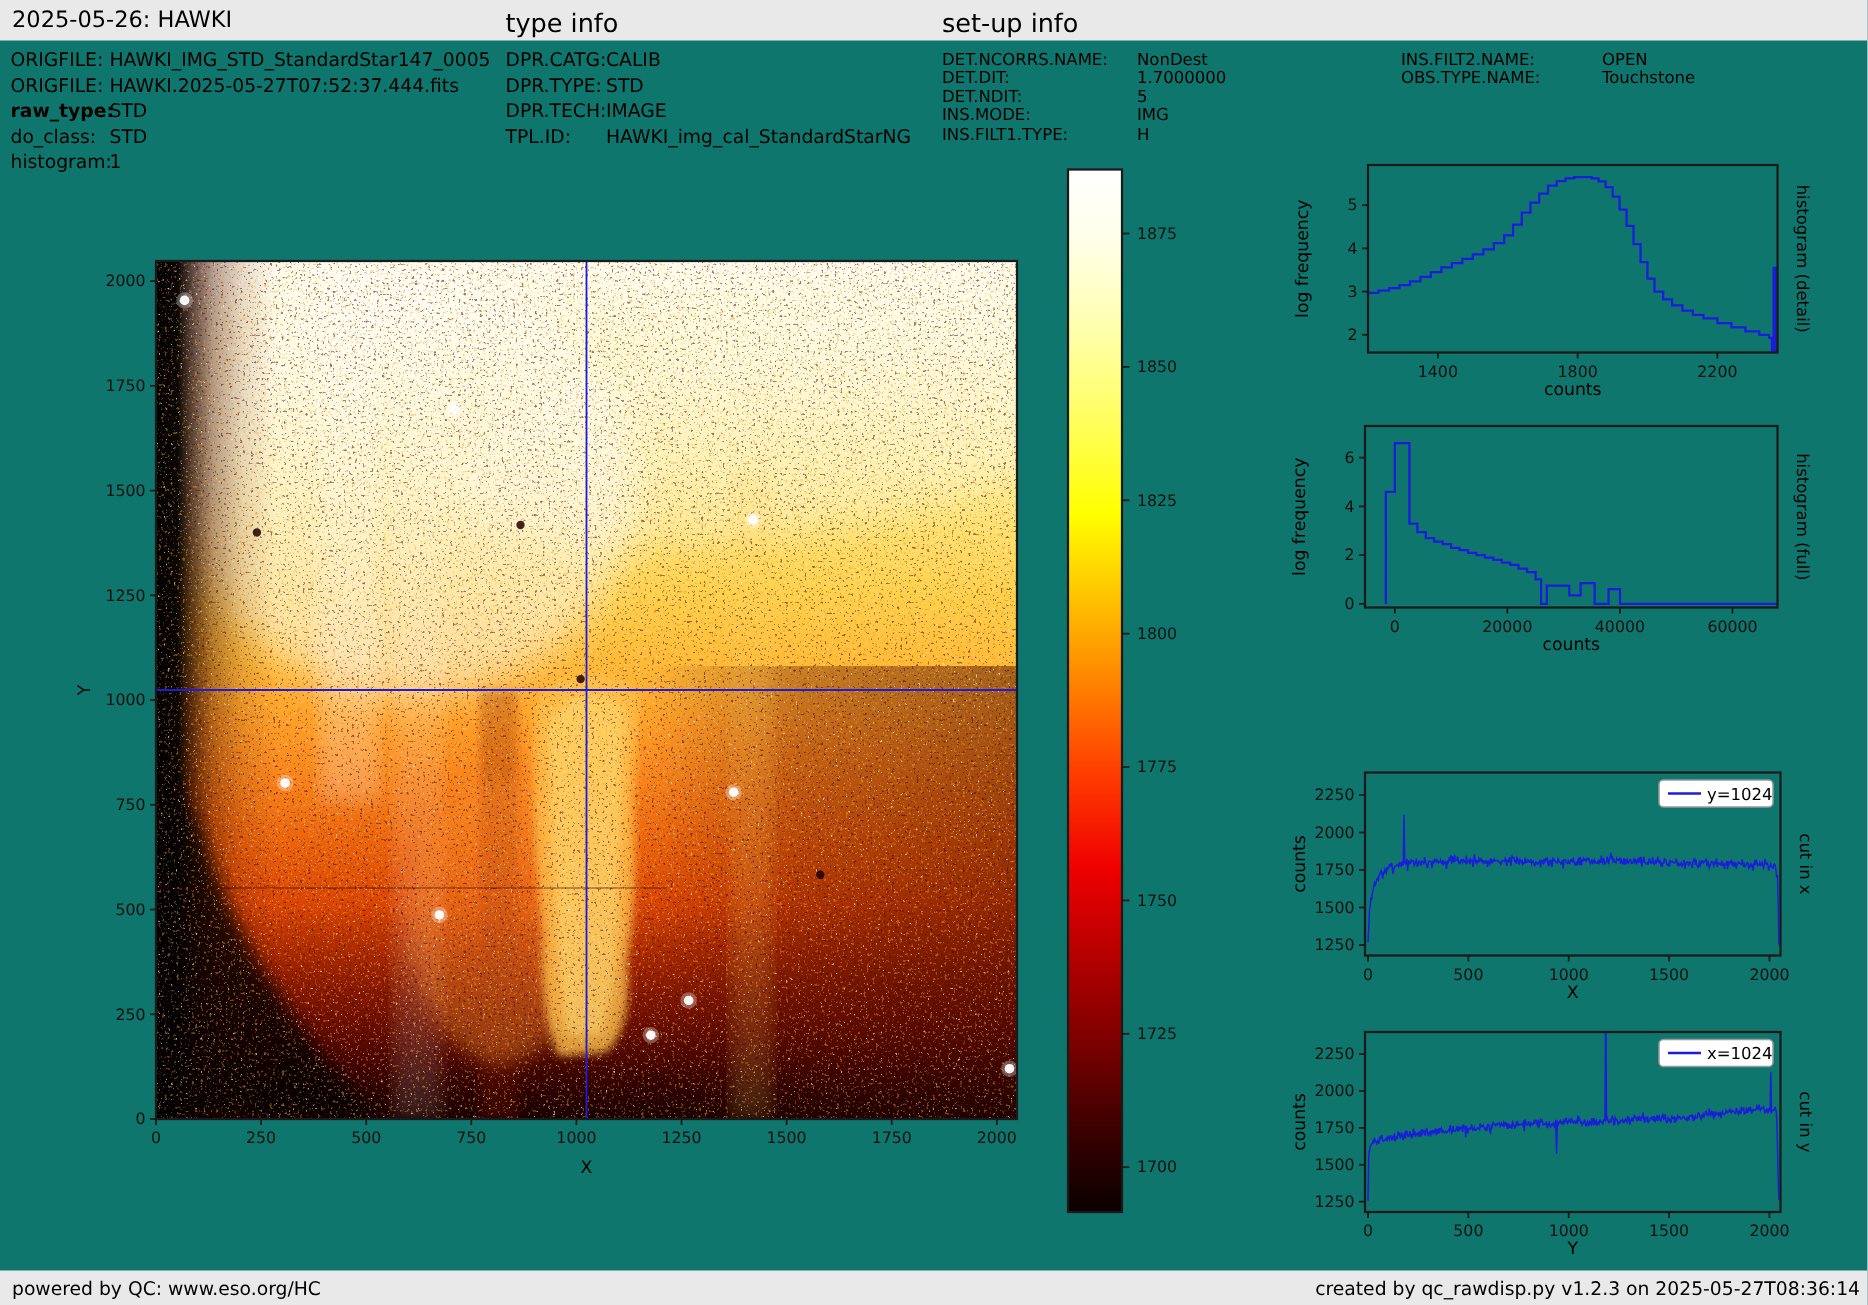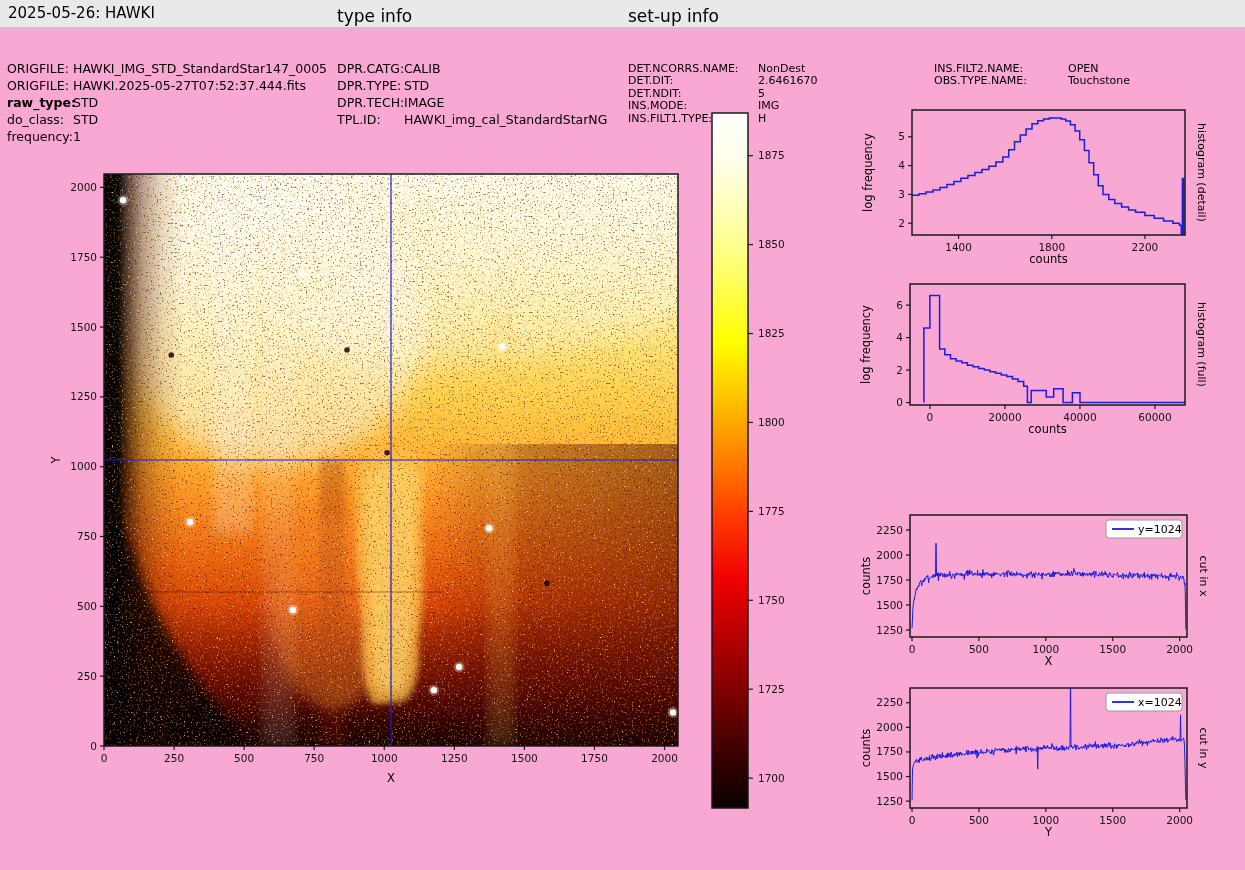--- a/index.html
+++ b/index.html
@@ -1,23 +1,23 @@
 <!DOCTYPE html>
 <html><head>
 <meta charset="utf-8">
 <style>
   html,body{margin:0;padding:0;background:#fff;}
-  .page{position:relative;width:1245px;height:870px;background:#f9a8d4;overflow:hidden;
+  .page{position:relative;width:1245px;height:870px;background:#0f766e;overflow:hidden;
         font-family:"DejaVu Sans","Liberation Sans",sans-serif;color:#000;}
   .topbar{position:absolute;left:0;top:0;width:1245px;height:27px;background:#e9e9e9;}
   .topbar .title{position:absolute;left:8px;top:4px;font-size:15px;}
   .topbar .sec{position:absolute;top:6px;font-size:17px;}
   .meta{position:absolute;}
   .meta .mrow{position:absolute;left:0;white-space:nowrap;}
-  .meta .mlabel{display:inline-block;margin-top:29px;}
+  .meta .mlabel{display:inline-block;}
   .footerbar{position:absolute;left:0;top:847px;width:1245px;height:23px;background:#e9e9e9;}
   .footerbar .fleft{position:absolute;left:8px;top:4px;font-size:12.5px;}
   .footerbar .fright{position:absolute;right:5px;top:4px;font-size:12.5px;}
   #heatmap{position:absolute;left:104px;top:174px;width:574px;height:572px;overflow:hidden;}
   #colorbar{position:absolute;left:712px;top:113px;width:36px;height:695px;
     background:linear-gradient(to top,#0a0000 0%,#3c0000 8%,#7a0000 16%,#b80000 25%,#f00000 33%,
       #ff3c00 42%,#ff7d00 50%,#ffbc00 58%,#ffff00 67%,#ffff55 75%,#ffffa8 84%,#ffffe8 93%,#ffffff 100%);}
   #plots{position:absolute;left:0;top:0;pointer-events:none;}
   svg text{font-family:"DejaVu Sans","Liberation Sans",sans-serif;}
 </style>
@@ -30,31 +30,31 @@
     <span class="title">2025-05-26: HAWKI</span>
     <span class="sec" style="left:337px">type info</span>
     <span class="sec" style="left:628px">set-up info</span>
   </div>
 
   <div class="meta" style="left:7px;top:32px;font-size:12.5px">
       <div class="mrow" style="top: 0px;"><span class="mlabel" style="width: 66px;">ORIGFILE:</span><span>HAWKI_IMG_STD_StandardStar147_0005</span></div>
       <div class="mrow" style="top: 17px;"><span class="mlabel" style="width: 66px;">ORIGFILE:</span><span>HAWKI.2025-05-27T07:52:37.444.fits</span></div>
       <div class="mrow" style="top: 34px;"><span class="mlabel" style="width: 66px; font-weight: bold;">raw_type:</span><span>STD</span></div>
       <div class="mrow" style="top: 51px;"><span class="mlabel" style="width: 66px;">do_class:</span><span>STD</span></div>
-      <div class="mrow" style="top: 68px;"><span class="mlabel" style="width: 66px;">frequency:</span><span>1</span></div>
+      <div class="mrow" style="top: 68px;"><span class="mlabel" style="width: 66px;">histogram:</span><span>1</span></div>
     </div>
   <div class="meta" style="left:337px;top:32px;font-size:12.5px">
       <div class="mrow" style="top: 0px;"><span class="mlabel" style="width: 67px;">DPR.CATG:</span><span>CALIB</span></div>
       <div class="mrow" style="top: 17px;"><span class="mlabel" style="width: 67px;">DPR.TYPE:</span><span>STD</span></div>
       <div class="mrow" style="top: 34px;"><span class="mlabel" style="width: 67px;">DPR.TECH:</span><span>IMAGE</span></div>
       <div class="mrow" style="top: 51px;"><span class="mlabel" style="width: 67px;">TPL.ID:</span><span>HAWKI_img_cal_StandardStarNG</span></div>
     </div>
   <div class="meta" style="left:628px;top:33px;font-size:11px">
       <div class="mrow" style="top: 0px;"><span class="mlabel" style="width: 130px;">DET.NCORRS.NAME:</span><span>NonDest</span></div>
-      <div class="mrow" style="top: 12.4px;"><span class="mlabel" style="width: 130px;">DET.DIT:</span><span>2.6461670</span></div>
+      <div class="mrow" style="top: 12.4px;"><span class="mlabel" style="width: 130px;">DET.DIT:</span><span>1.7000000</span></div>
       <div class="mrow" style="top: 24.8px;"><span class="mlabel" style="width: 130px;">DET.NDIT:</span><span>5</span></div>
       <div class="mrow" style="top: 37.2px;"><span class="mlabel" style="width: 130px;">INS.MODE:</span><span>IMG</span></div>
       <div class="mrow" style="top: 49.6px;"><span class="mlabel" style="width: 130px;">INS.FILT1.TYPE:</span><span>H</span></div>
     </div>
   <div class="meta" style="left:934px;top:33px;font-size:11px">
       <div class="mrow" style="top: 0px;"><span class="mlabel" style="width: 134px;">INS.FILT2.NAME:</span><span>OPEN</span></div>
       <div class="mrow" style="top: 12.4px;"><span class="mlabel" style="width: 134px;">OBS.TYPE.NAME:</span><span>Touchstone</span></div>
     </div>
 
   <div id="heatmap">
@@ -348,14 +348,18 @@
         <text x="903" y="706.2540983606557" text-anchor="end" font-size="10.5" fill="#111">2250</text>
         <text x="1048.5" y="836" text-anchor="middle" font-size="11.5" fill="#000">Y</text>
         <text x="870" y="748" text-anchor="middle" font-size="11.5" fill="#000" transform="rotate(-90 870 748)">counts</text>
         <text x="1200" y="748" text-anchor="middle" font-size="11" fill="#000" transform="rotate(90 1200 748)">cut in y</text>
         <rect x="1106" y="693" width="76" height="18" rx="3" fill="#ffffff" stroke="#999" stroke-width="1"></rect>
         <line x1="1112" y1="702" x2="1134" y2="702" stroke="#1c1cdb" stroke-width="1.8"></line>
         <text x="1138" y="706" font-size="11" fill="#000">x=1024</text>
       </g>
     </svg>
 
+  <div class="footerbar">
+    <span class="fleft">powered by QC: www.eso.org/HC</span>
+    <span class="fright">created by qc_rawdisp.py v1.2.3 on 2025-05-27T08:36:14</span>
+  </div>
 
 </div>
 
 </body></html>

